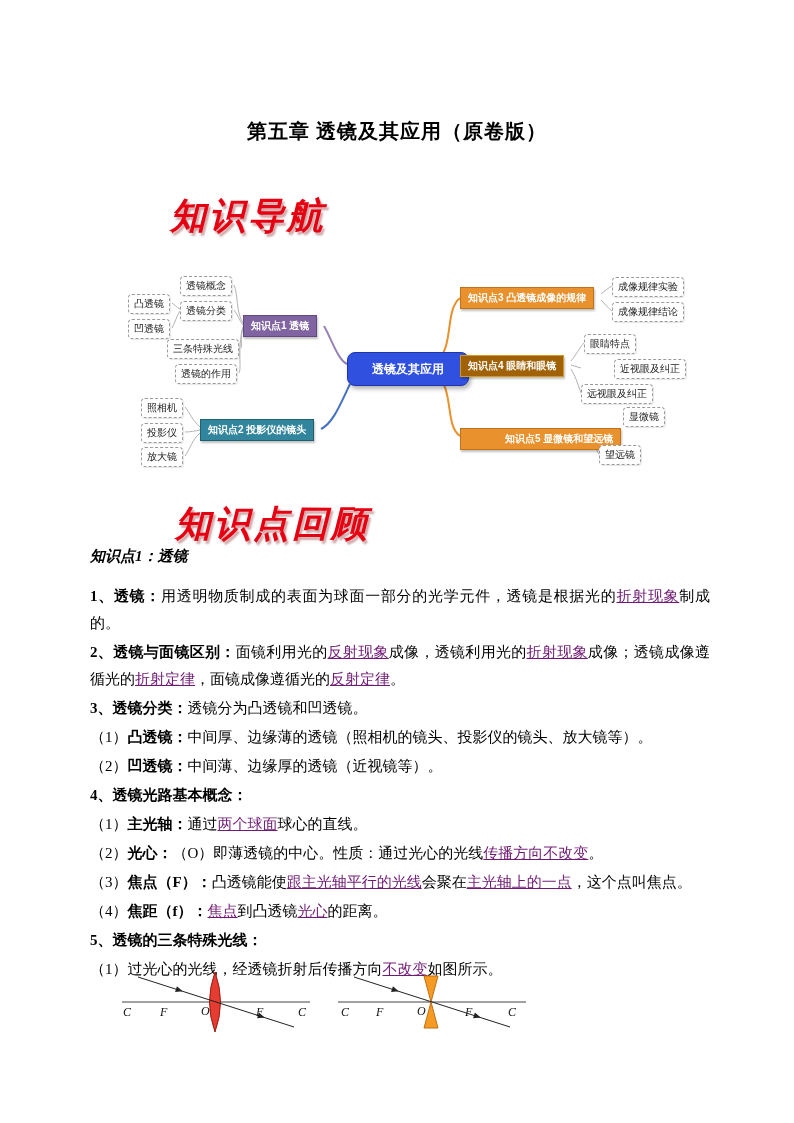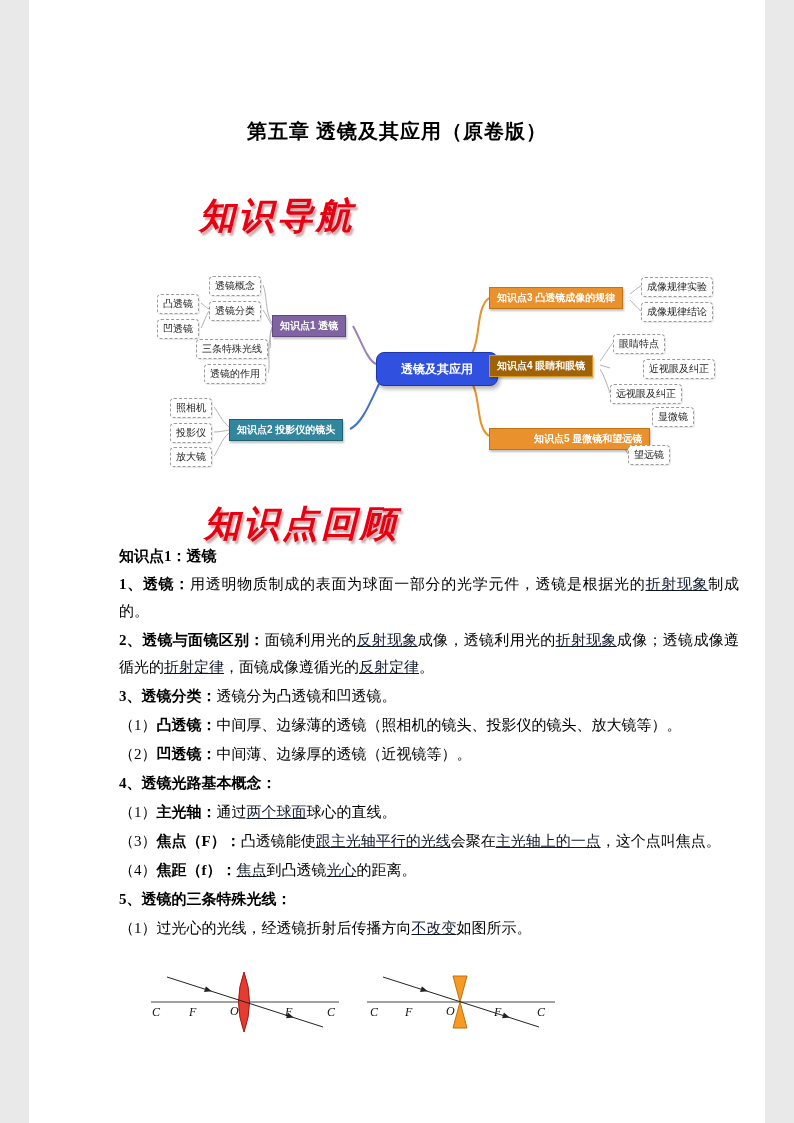--- a/index.html
+++ b/index.html
@@ -1,17 +1,17 @@
 <!DOCTYPE html>
 <html><head>
 <meta charset="utf-8">
 <style>
   html,body{margin:0;padding:0;background:#e9e9e9;}
   .page{
-    position:relative;width:736px;height:1123px;margin:0 auto;background:#ffffff;
+    position:relative;width:794px;height:1123px;margin:0 auto;background:#ffffff;
     font-family:"Liberation Serif","DejaVu Serif",serif;color:#000;overflow:hidden;
   }
   .doc-title{
     position:absolute;top:118px;left:0;width:100%;margin:0;text-align:center;
     font-size:20px;font-weight:bold;letter-spacing:1px;
   }
   .banner{
     position:absolute;color:#e60012;font-weight:bold;font-style:italic;
     font-family:"DejaVu Serif","Liberation Serif",serif;
     text-shadow:2px 3px 2px rgba(120,0,0,0.35);letter-spacing:3px;white-space:nowrap;
@@ -38,24 +38,24 @@
   .t4{background:#a16207;border:1px solid #d29a20;}
   .t5{background:#E8912D;border:1px solid #c27317;padding-left:44px;}
   .mm-center{
     position:absolute;background:#3050E0;border:1px solid #1f34a8;border-radius:8px;color:#fff;
     font-weight:bold;font-size:12px;line-height:1;padding:10px 24px;white-space:nowrap;
     font-family:"Liberation Sans","DejaVu Sans",sans-serif;box-shadow:2px 3px 4px rgba(0,0,0,0.30);
   }
 
   
   .review{position:absolute;top:543px;left:90px;width:620px;font-size:15px;}
-  .review-heading{font-weight:bold;font-size:15px;line-height:26px;margin-bottom:2px;}
+  .review-heading{font-weight:bold;font-size:15px;line-height:26px;margin-bottom:14px;font-style:italic;}
   .para{line-height:27px;margin:2px 0;text-align:justify;}
   .bold{font-weight:bold;font-family:Liberation Serif, serif;}
-  .red-underline{color:#0f172a;text-decoration:underline;}
+  .red-underline{color:#701a75;text-decoration:underline;}
 
   
   .figs{position:absolute;top:964px;left:118px;display:flex;gap:20px;}
   .fig-label{font-family:"Liberation Serif",serif;font-style:italic;font-size:12px;fill:#111;}
 </style>
 </head>
 <body>
 
 <div class="page">
 
@@ -123,20 +123,21 @@
   <div class="review">
     <div class="review-heading">知识点1：透镜</div>
     <div>
         <div class="para"><span class="bold">1、透镜：</span><span>用透明物质制成的表面为球面一部分的光学元件，透镜是根据光的</span><span class="red-underline">折射现象</span><span>制成的。</span></div>
         <div class="para"><span class="bold">2、透镜与面镜区别：</span><span>面镜利用光的</span><span class="red-underline">反射现象</span><span>成像，透镜利用光的</span><span class="red-underline">折射现象</span><span>成像；透镜成像遵循光的</span><span class="red-underline">折射定律</span><span>，面镜成像遵循光的</span><span class="red-underline">反射定律</span><span>。</span></div>
         <div class="para"><span class="bold">3、透镜分类：</span><span>透镜分为凸透镜和凹透镜。</span></div>
         <div class="para"><span>（1）</span><span class="bold">凸透镜：</span><span>中间厚、边缘薄的透镜（照相机的镜头、投影仪的镜头、放大镜等）。</span></div>
         <div class="para"><span>（2）</span><span class="bold">凹透镜：</span><span>中间薄、边缘厚的透镜（近视镜等）。</span></div>
         <div class="para"><span class="bold">4、透镜光路基本概念：</span></div>
         <div class="para"><span>（1）</span><span class="bold">主光轴：</span><span>通过</span><span class="red-underline">两个球面</span><span>球心的直线。</span></div>
+        <div class="para"><span>（2）</span><span class="bold">光心：</span><span>（O）即薄透镜的中心。性质：通过光心的光线</span><span class="red-underline">传播方向不改变</span><span>。</span></div>
         <div class="para"><span>（3）</span><span class="bold">焦点（F）：</span><span>凸透镜能使</span><span class="red-underline">跟主光轴平行的光线</span><span>会聚在</span><span class="red-underline">主光轴上的一点</span><span>，这个点叫焦点。</span></div>
         <div class="para"><span>（4）</span><span class="bold">焦距（f）：</span><span class="red-underline">焦点</span><span>到凸透镜</span><span class="red-underline">光心</span><span>的距离。</span></div>
         <div class="para"><span class="bold">5、透镜的三条特殊光线：</span></div>
         <div class="para"><span>（1）过光心的光线，经透镜折射后传播方向</span><span class="red-underline">不改变</span><span>如图所示。</span></div>
       </div>
   </div>
 
   <div class="figs">
 
     <svg width="196" height="70" viewBox="0 0 196 70">

